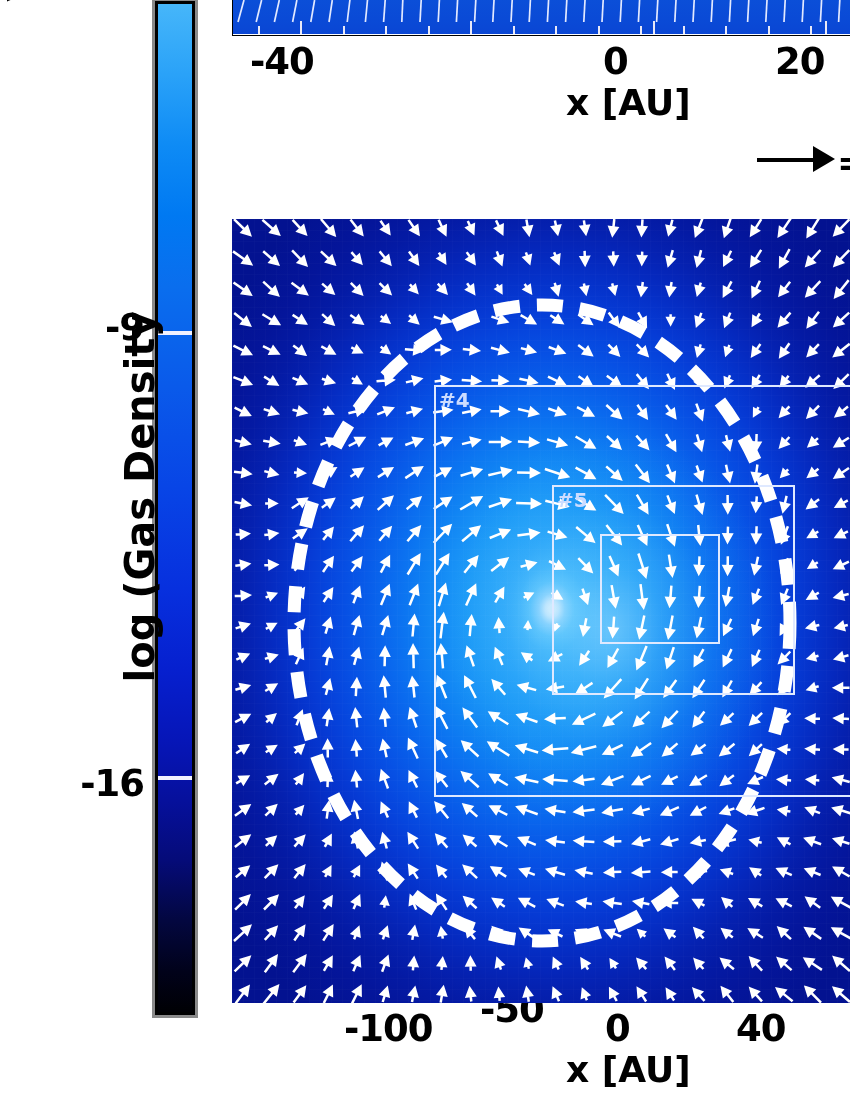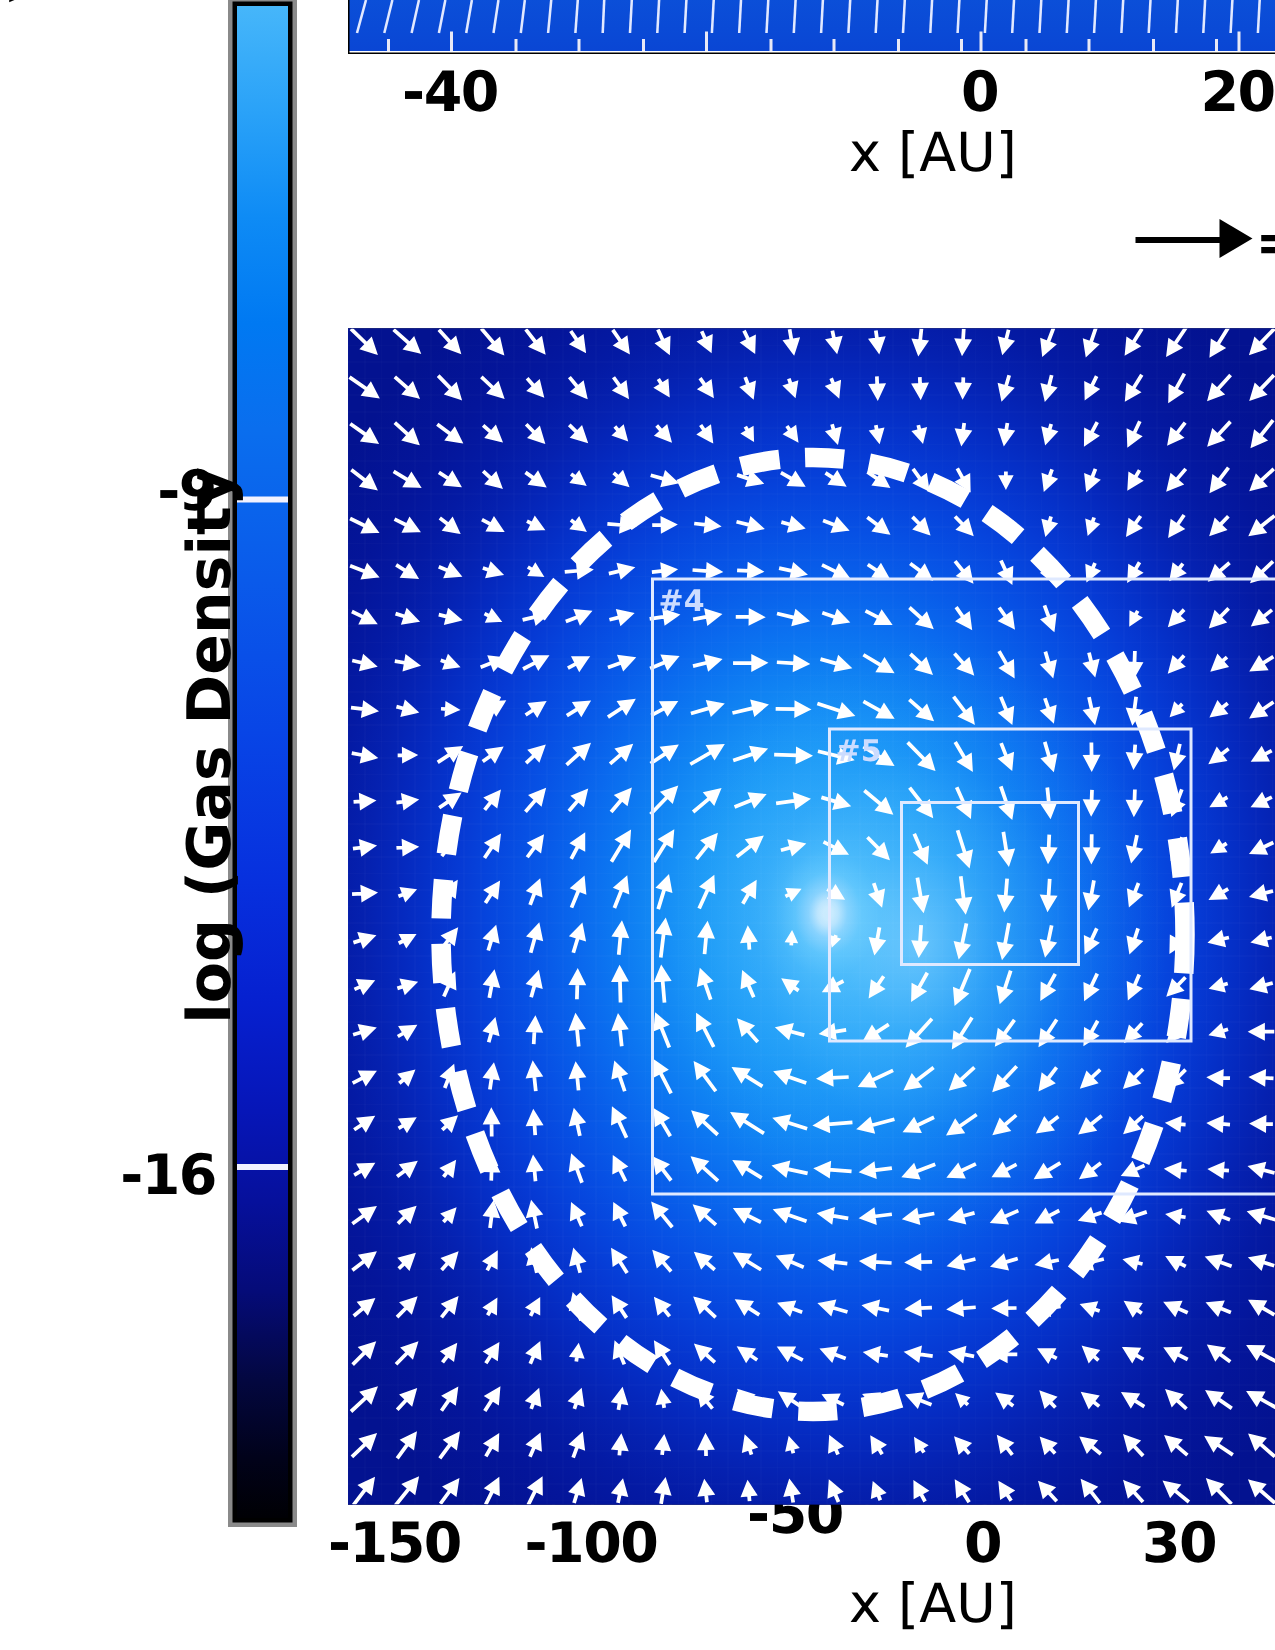--- a/index.html
+++ b/index.html
@@ -25,22 +25,22 @@
   
   .panel{position:absolute;overflow:hidden;background:#00119c;}
   .panel-frame{position:absolute;border:1px solid #000;box-sizing:border-box;pointer-events:none;}
 
   .ticks{position:absolute;left:0;top:0;width:100%;height:100%;pointer-events:none;}
   .tk{position:absolute;background:#e9e9f6;}
   .tk-b{bottom:0;width:2px;}
   .tk-l{left:0;height:2px;}
 
   .axlab{position:absolute;font-family:"DejaVu Sans",sans-serif;font-weight:bold;
-         font-size:37px;color:#000;text-align:center;letter-spacing:-1px;}
-  .axtitle{position:absolute;font-family:"DejaVu Sans",sans-serif;font-weight:normal;
+         font-size:37px;color:#000;letter-spacing:-1px;}
+  .axtitle{position:absolute;font-family:"DejaVu Sans",sans-serif;font-weight:bold;
            font-size:36px;color:#000;white-space:nowrap;}
 
   
   #panelC{left:232px;top:-2px;width:620px;height:36px;}
 
   
   #panelD{left:232px;top:219px;width:620px;height:784px;}
 
   .plabel{position:absolute;left:234px;top:168px;
           font-family:"DejaVu Sans",sans-serif;font-weight:bold;font-size:36px;
@@ -1973,22 +1973,21 @@
         <div class="tk tk-l" style="top: 640.8px; width: 14px;"></div>
         <div class="tk tk-l" style="top: 667px; width: 14px;"></div>
         <div class="tk tk-l" style="top: 693.2px; width: 14px;"></div>
         <div class="tk tk-l" style="top: 719.4px; width: 14px;"></div>
         <div class="tk tk-l" style="top: 745.6px; width: 14px;"></div>
         <div class="tk tk-l" style="top: 771.8px; width: 14px;"></div>
       </div>
   </div>
   <div class="panel-frame" style="left:232px;top:219px;width:620px;height:784px;"></div>
 
-  <div class="axlab" style="left:213px;top:1007px;width:100px;">-150</div>
   <div class="axlab" style="left:344px;top:1007px;width:100px;">-100</div>
   <div class="axlab" style="left:480px;top:988px;width:100px;">-50</div>
   <div class="axlab" style="left:605px;top:1007px;width:100px;">0</div>
-  <div class="axlab" style="left:736px;top:1007px;width:100px;">30</div>
+  <div class="axlab" style="left:736px;top:1007px;width:100px;">40</div>
   <div class="axtitle" style="left:566px;top:1049px;">x  [AU]</div>
 
   <div style="position:absolute;left:2px;top:-34px;font-family:'DejaVu Sans',sans-serif;
               font-weight:bold;font-size:40px;color:#000;transform:rotate(-90deg);">y</div>
 </div>
 
 </body></html>

